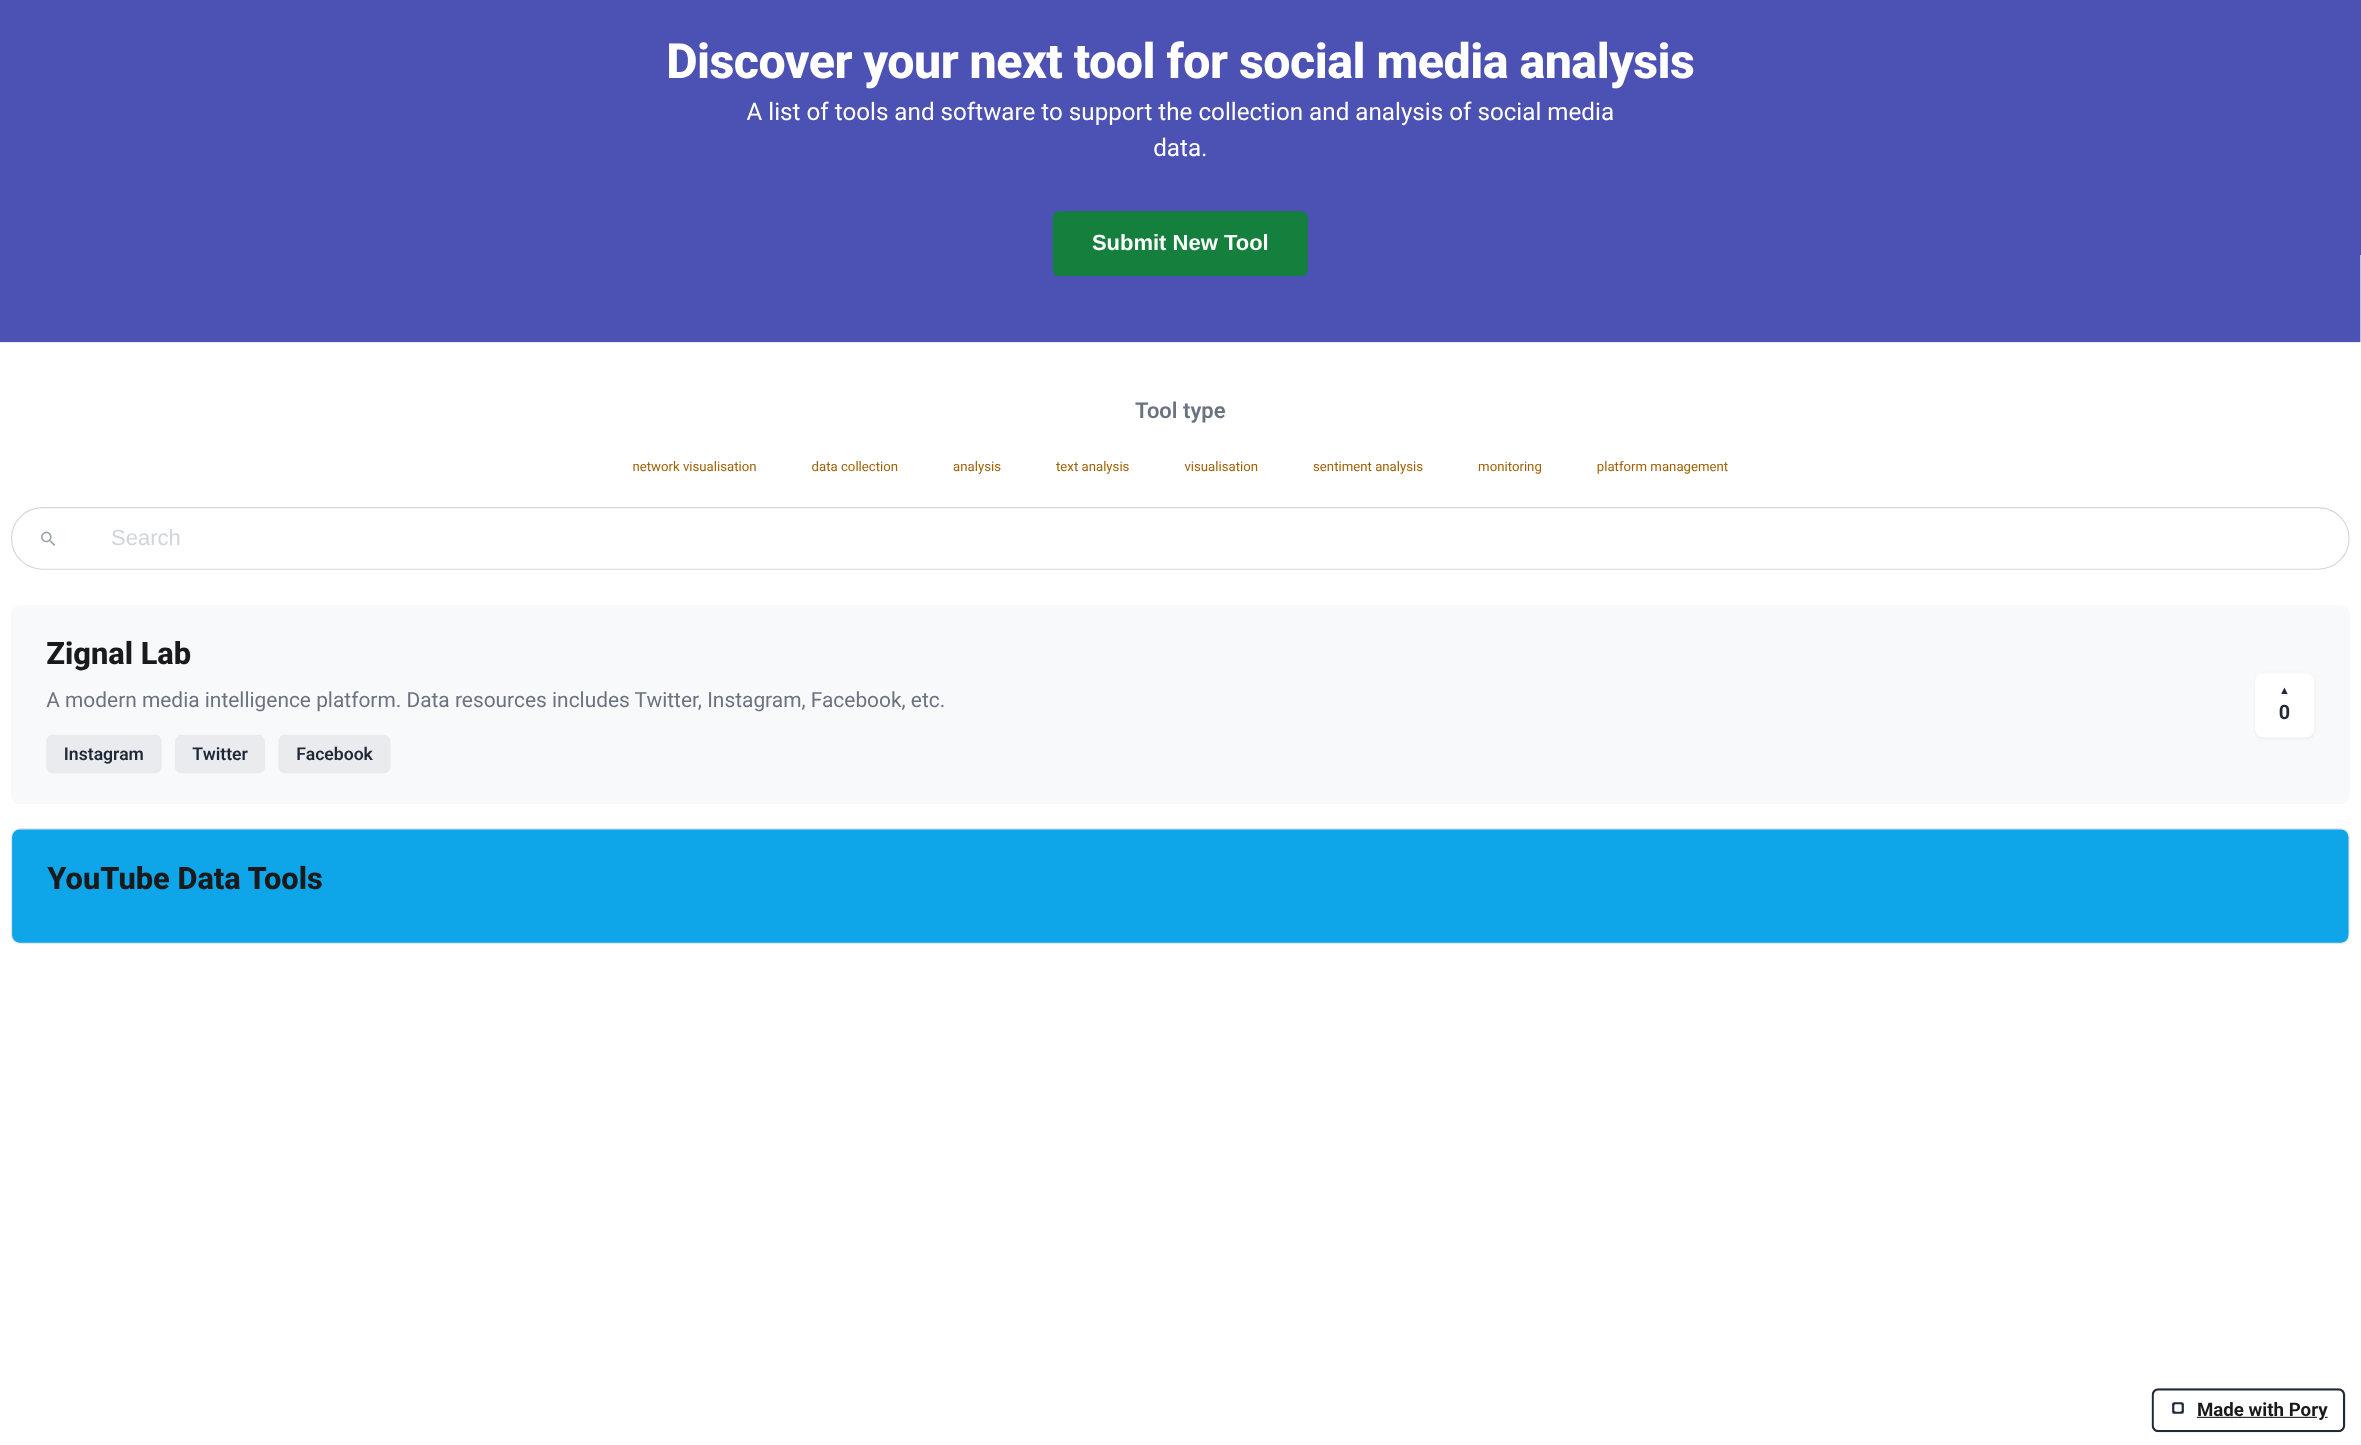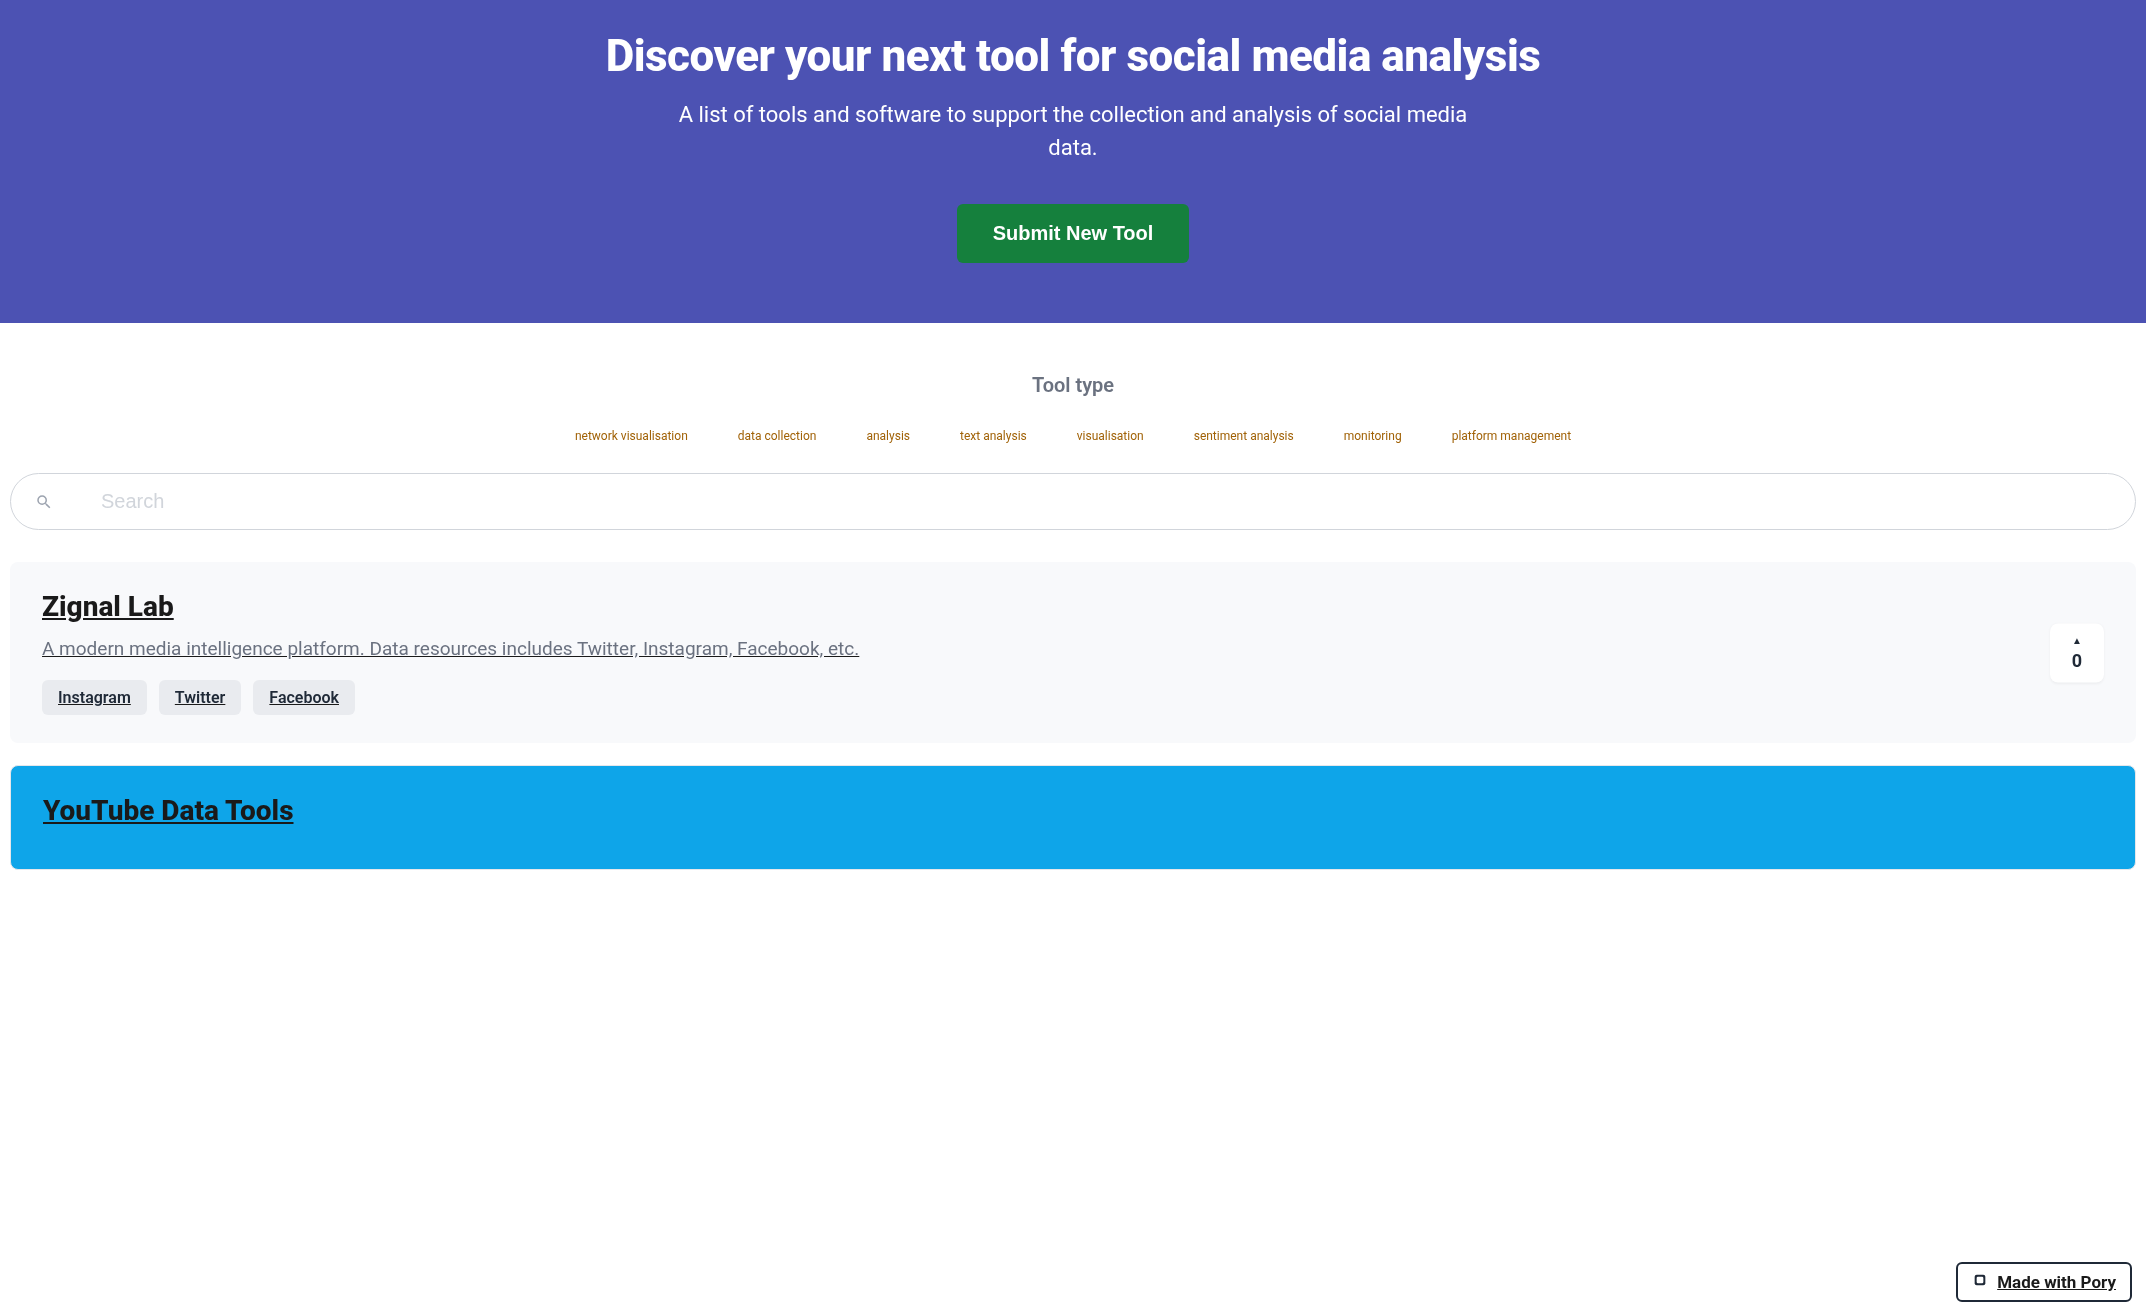--- a/index.html
+++ b/index.html
@@ -14,21 +14,21 @@
     }
     .hero {
       background: #4c52b3;
       color: #fff;
       text-align: center;
       padding: 30px 20px 60px;
     }
     .hero-title {
       font-size: 44px;
       font-weight: 800;
-      margin-bottom: 16px;
+      margin-bottom: 4px;
       letter-spacing: -0.5px;
     }
     .hero-subtitle {
       font-size: 22px;
       font-weight: 400;
       max-width: 820px;
       margin: 0 auto 40px;
       line-height: 1.5;
     }
     .submit-btn {
@@ -94,21 +94,20 @@
     }
     .cards-wrapper {
       padding: 12px 10px;
     }
     .card {
       background: #f8f9fb;
       border-radius: 8px;
       padding: 28px 32px;
       margin-bottom: 22px;
       position: relative;
-      text-decoration: underline;
     }
     .card.white {
       background: #0ea5e9;
       border: 1px solid #e5e7eb;
     }
     .card-title {
       font-size: 28px;
       font-weight: 800;
       margin-bottom: 14px;
     }

